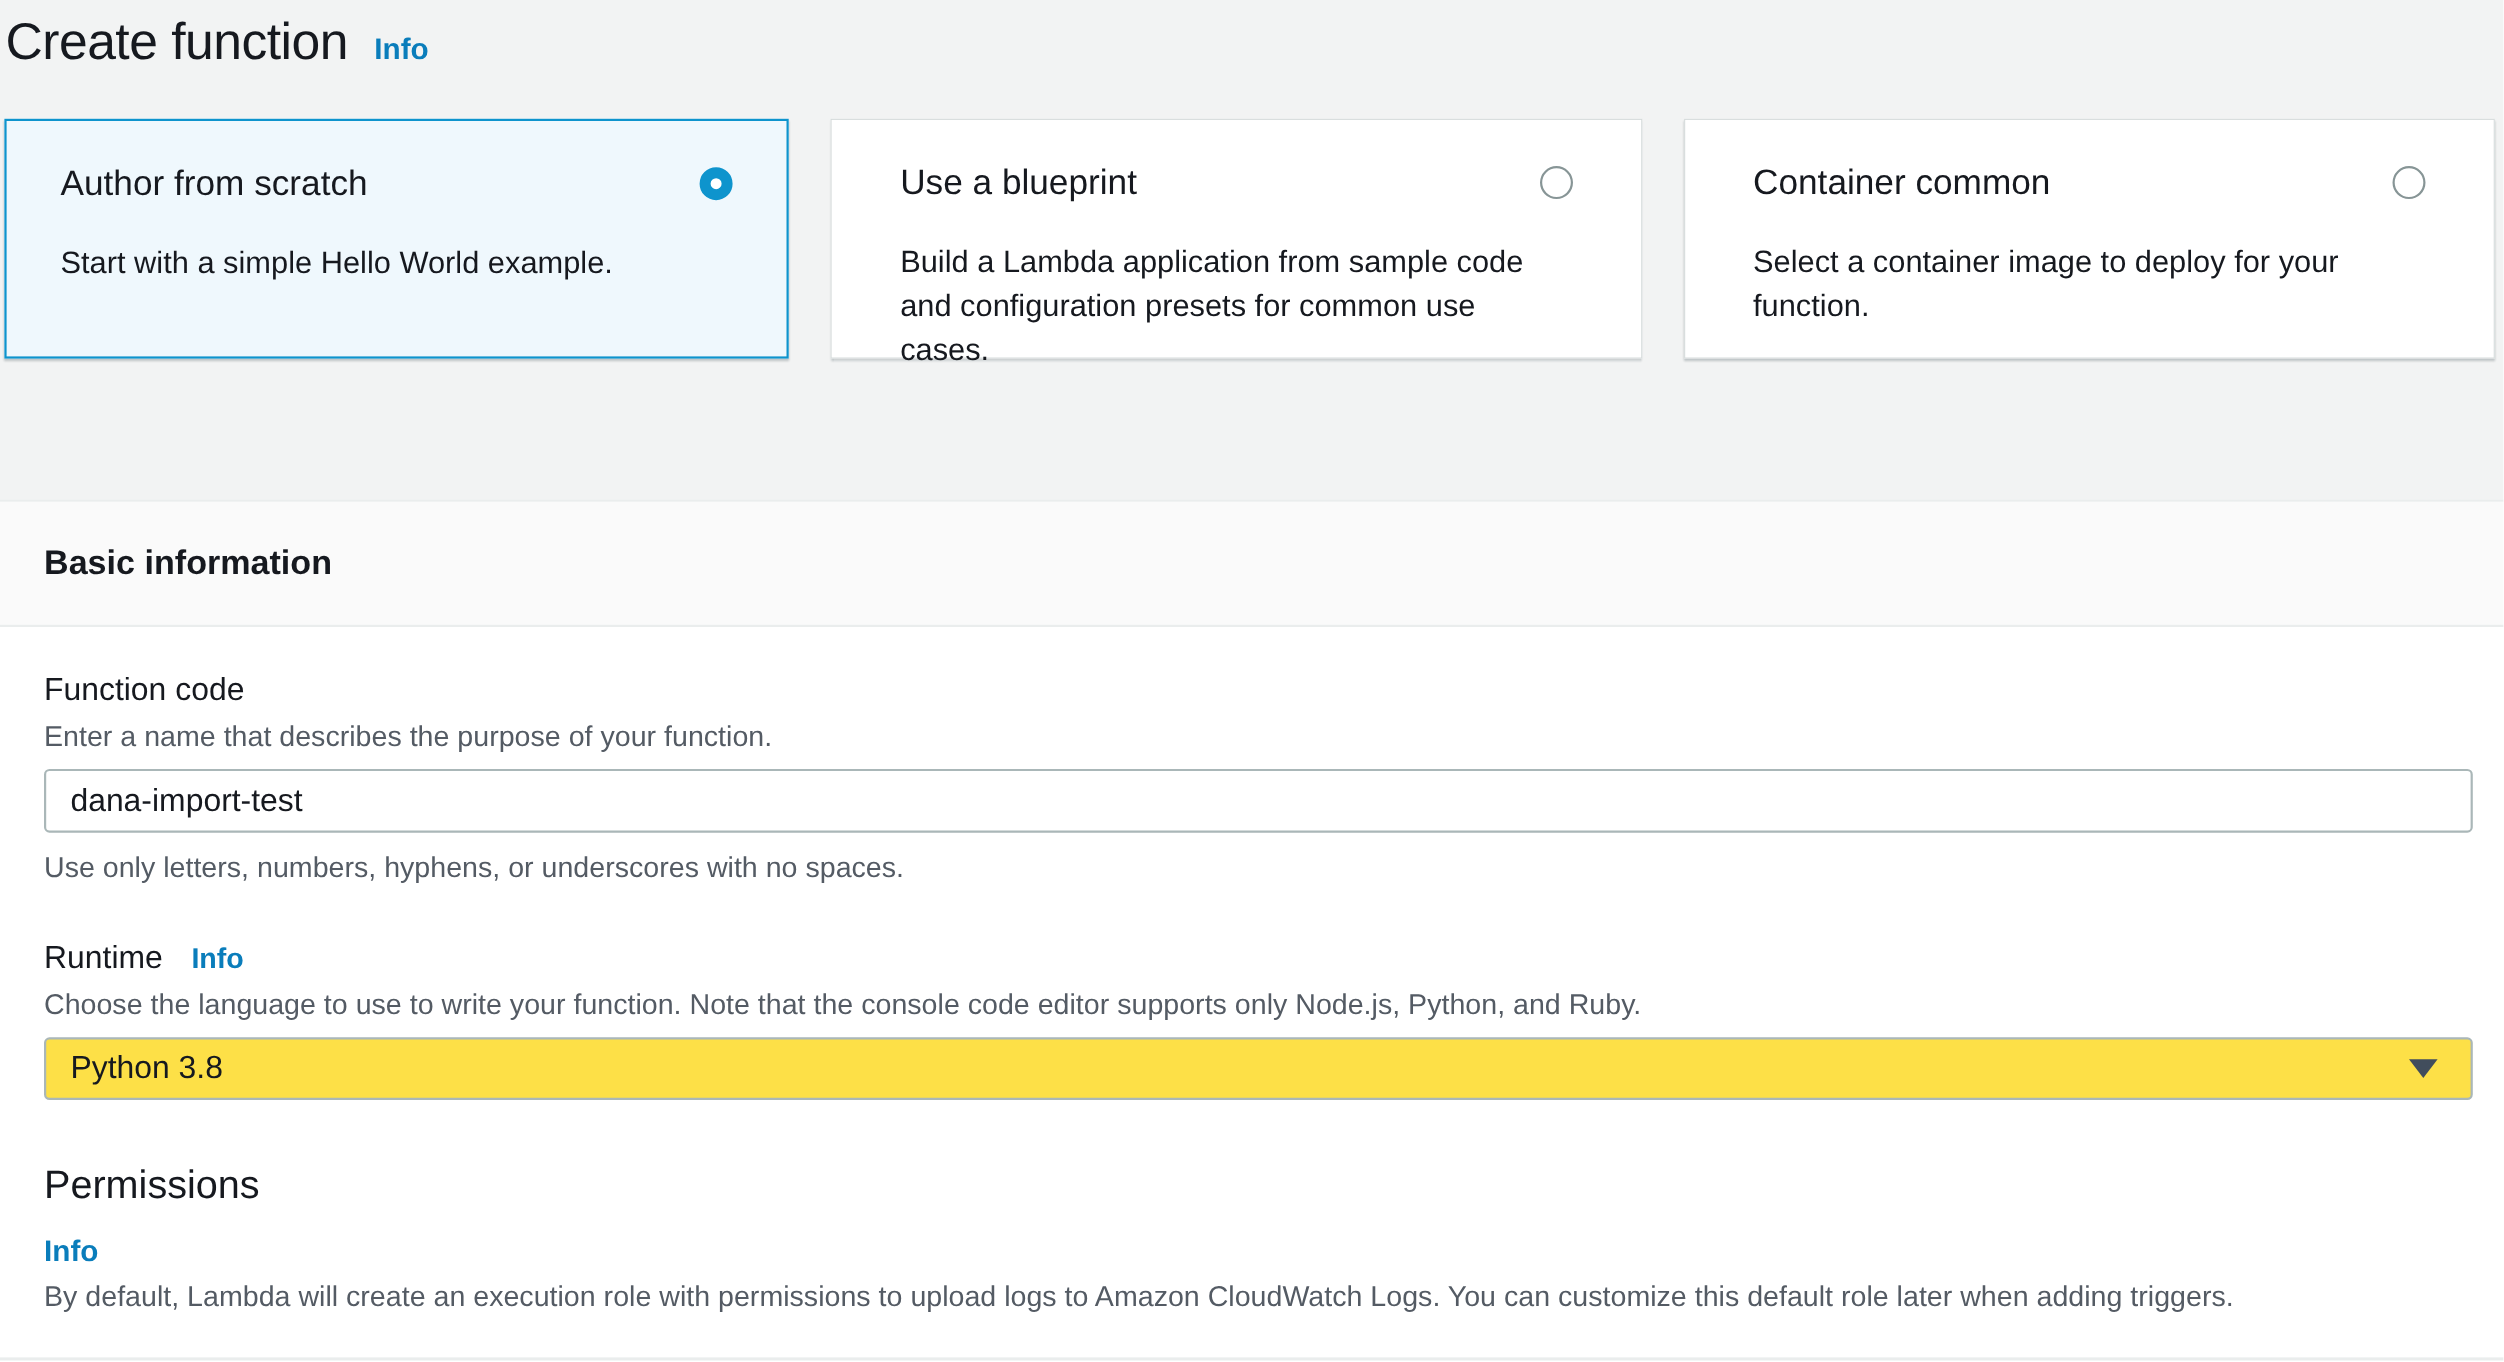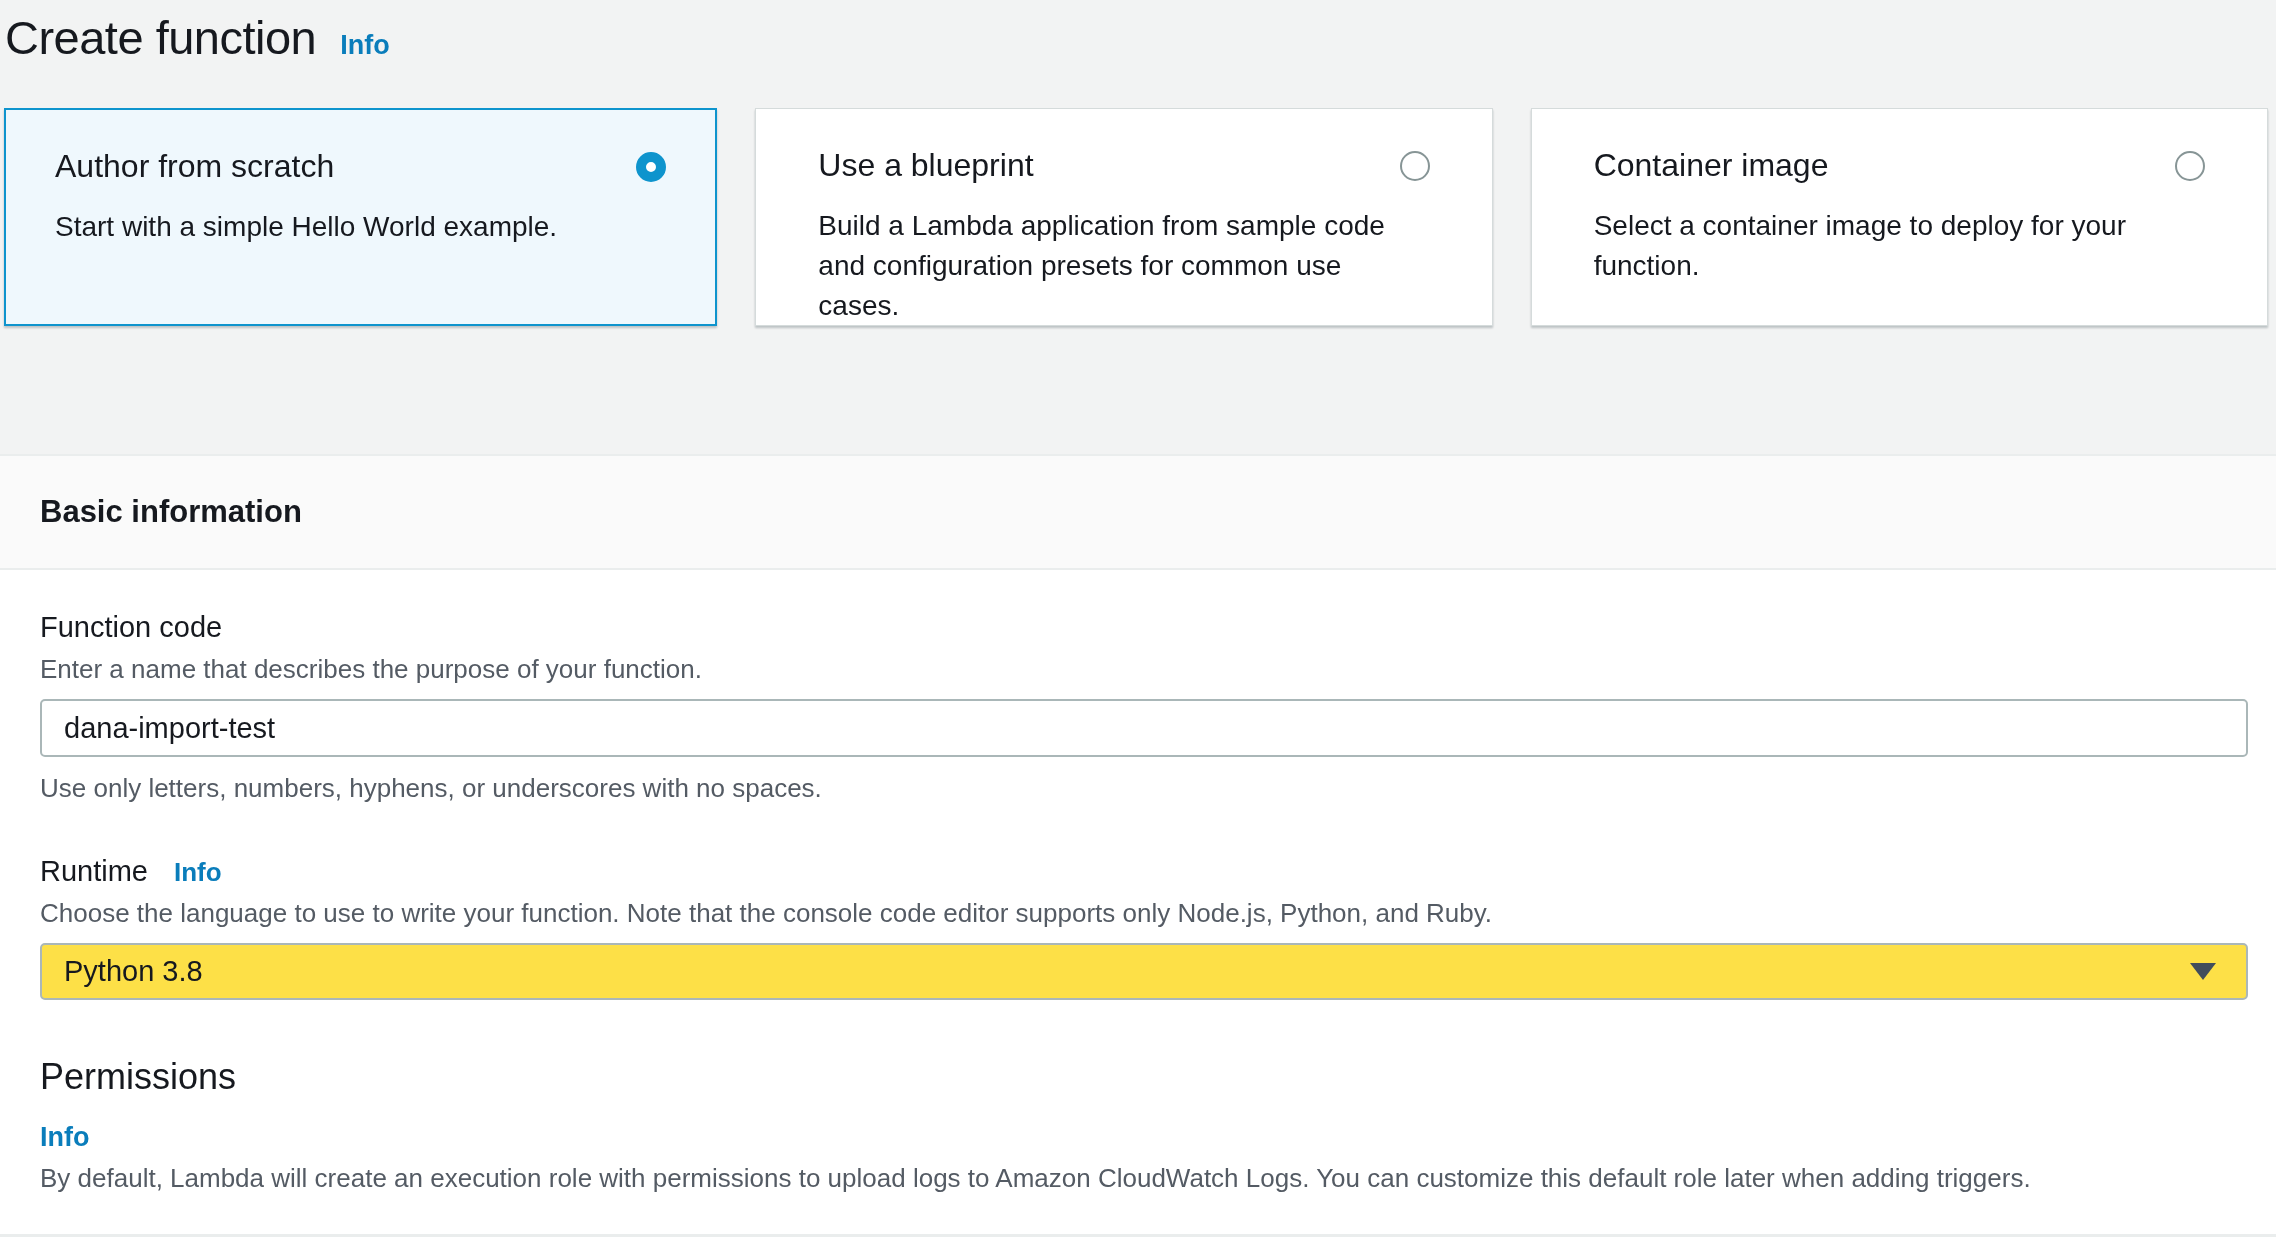--- a/index.html
+++ b/index.html
@@ -87,21 +87,21 @@
     width:30px;height:30px;
     border-radius:50%;
     border:2px solid #879596;
     background:#ffffff;
     flex:0 0 auto;
   }
   .tile.selected .radio{
     border:10px solid var(--selected-blue);
   }
   .tile-desc{
-    margin-top:22px;
+    margin-top:34px;
     font-size:28px;
     line-height:40px;
   }
   
   .band{
     background:var(--band-bg);
     border-top:2px solid var(--border-divider);
     border-bottom:2px solid var(--border-divider);
     height:116px;
     display:flex;
@@ -231,21 +231,21 @@
     <div class="tile">
       <div class="tile-title-row">
         <div class="tile-title">Use a blueprint</div>
         <span class="radio"></span>
       </div>
       <div class="tile-desc">Build a Lambda application from sample code and configuration presets for common use cases.</div>
     </div>
 
     <div class="tile">
       <div class="tile-title-row">
-        <div class="tile-title">Container image</div>
+        <div class="tile-title">Container common</div>
         <span class="radio"></span>
       </div>
       <div class="tile-desc">Select a container image to deploy for your function.</div>
     </div>
   </div>
 </div>
 
 <div class="band">
   <h2 class="band-heading">Basic information</h2>
 </div>

